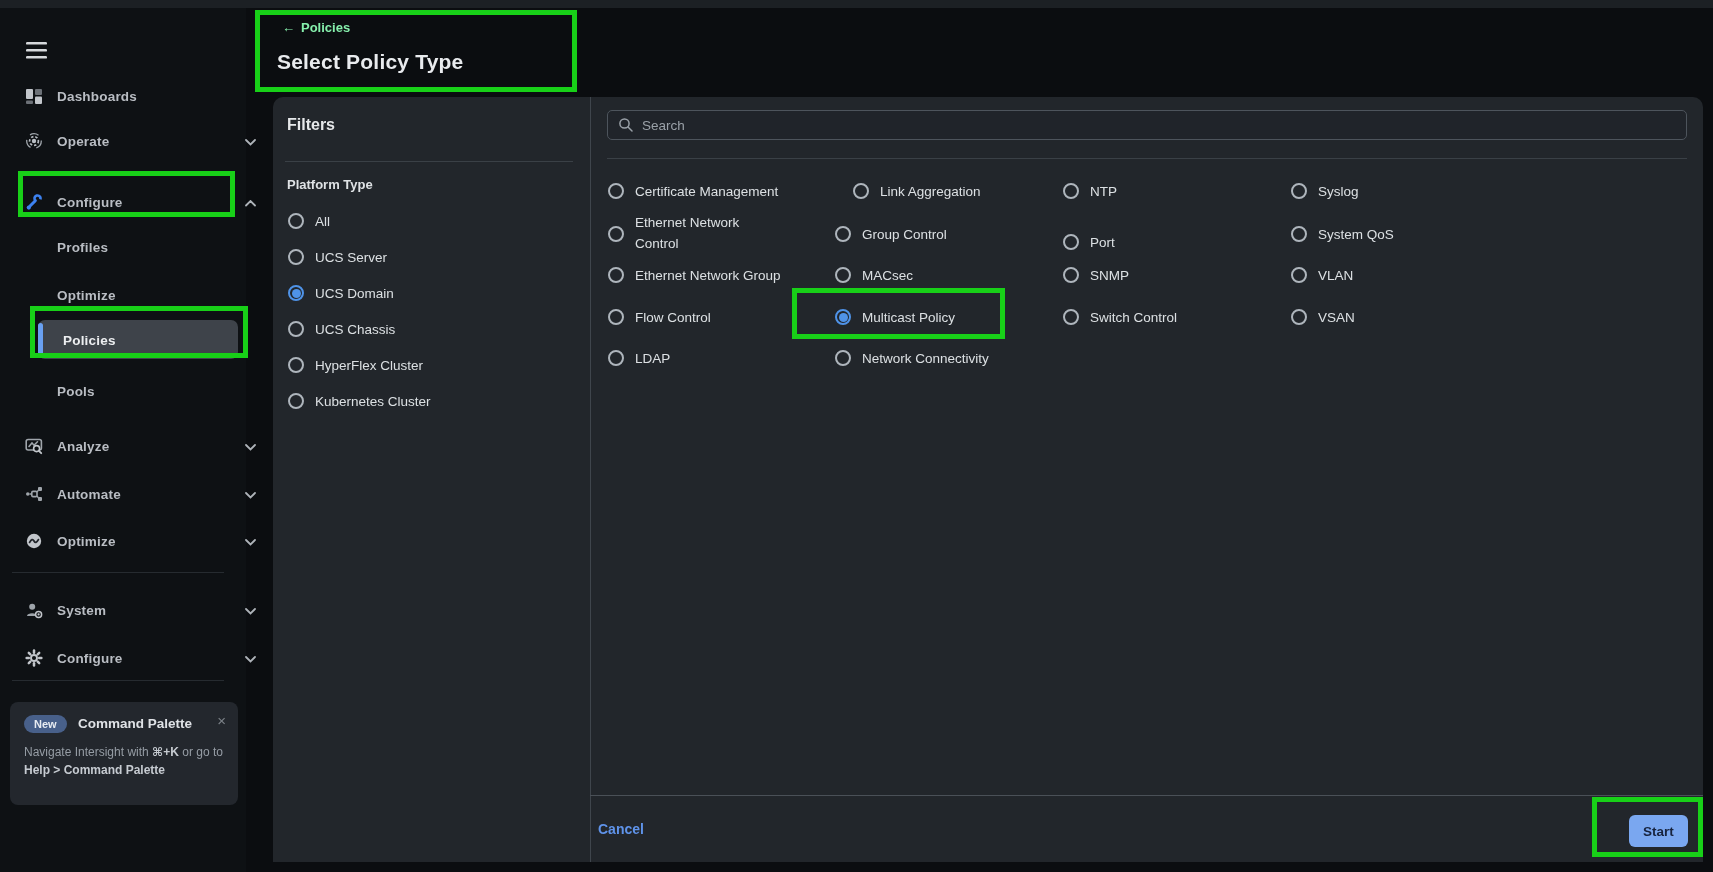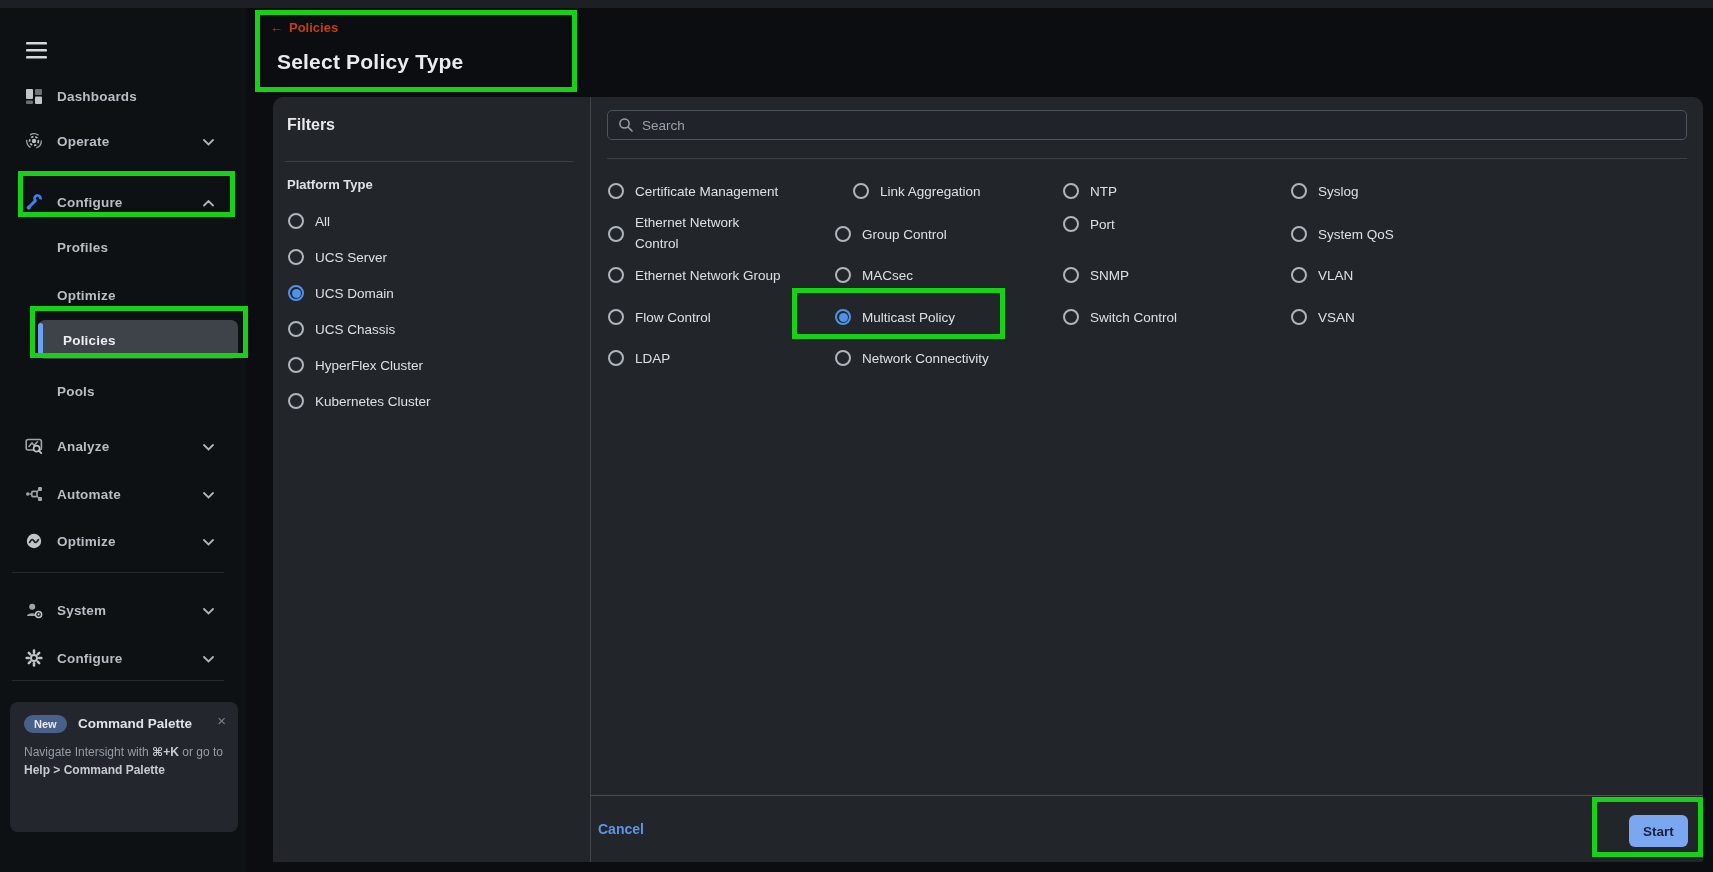--- a/index.html
+++ b/index.html
@@ -5,42 +5,42 @@
   html,body{margin:0;padding:0;background:#060708;}
   #app{position:relative;width:1713px;height:872px;overflow:hidden;background:#0b0d10;
        font-family:"Liberation Sans","DejaVu Sans",sans-serif;-webkit-font-smoothing:antialiased;}
   .abs{position:absolute;}
 
   
   #topstrip{left:0;top:0;width:1713px;height:8px;background:#1c2024;}
 
   
   #sidebar{left:0;top:8px;width:246px;height:864px;background:#0e1114;}
-  .nav-row{position:absolute;left:0;width:246px;height:30px;cursor:pointer;}
+  .nav-row{position:absolute;left:0;width:246px;height:30px;cursor:pointer;padding-left:42px;}
   .nav-icon{position:absolute;left:24px;top:50%;transform:translateY(-50%);width:20px;height:20px;display:flex;align-items:center;justify-content:center;}
   .nav-label{position:absolute;left:57px;top:50%;transform:translateY(-50%);font-size:13.5px;font-weight:700;color:#b9bdc3;letter-spacing:.2px;}
   .nav-chevron{position:absolute;right:32px;top:50%;transform:translateY(-50%);}
   .side-divider{position:absolute;left:12px;width:212px;height:1px;background:#262b30;}
   #hamburger{position:absolute;left:26px;top:34px;width:21px;height:17px;cursor:pointer;}
 
   
   #policies-pill{position:absolute;left:38px;top:312px;width:200px;height:39px;background:#3e434a;border-radius:7px;cursor:pointer;}
   #policies-pill .bar{position:absolute;left:0;top:3px;bottom:3px;width:5px;border-radius:3px;background:#69a0f1;}
   #policies-pill .nav-label{left:25px;color:#eceef0;}
 
   
-  #cmd-card{position:absolute;left:10px;top:694px;width:228px;height:130px;background:#23272d;border-radius:8px;box-sizing:border-box;padding:12px 14px;}
+  #cmd-card{position:absolute;left:10px;top:694px;width:228px;height:103px;background:#23272d;border-radius:8px;box-sizing:border-box;padding:12px 14px;}
   #cmd-card .badge{display:inline-block;background:#48608a;color:#e8ecf2;font-size:11px;font-weight:700;border-radius:10px;padding:3px 10px;vertical-align:middle;}
   #cmd-card .cmd-title{display:inline-block;margin-left:7px;font-size:13.5px;font-weight:700;color:#dfe2e6;vertical-align:middle;}
   #cmd-card .close{position:absolute;right:12px;top:10px;color:#7c8288;font-size:15px;cursor:pointer;}
   #cmd-card .cmd-body{margin-top:10px;font-size:12px;color:#969da5;line-height:1.55;}
   #cmd-card .cmd-body b{color:#c6cbd1;font-weight:700;}
 
   
-  #breadcrumb{left:270px;top:20px;font-size:13px;font-weight:700;color:#c2410c;cursor:pointer;}
+  #breadcrumb{left:282px;top:20px;font-size:13px;font-weight:700;color:#86efac;cursor:pointer;}
   #breadcrumb .arr{margin-right:6px;font-weight:400;}
   #page-title{left:269px;top:42px;font-size:21px;font-weight:700;color:#e9ebee;letter-spacing:.2px;}
 
   
   #panel{left:273px;top:97px;width:1430px;height:765px;background:#22262b;border-radius:10px 10px 0 0;}
   #filters-title{left:14px;top:19px;font-size:16px;font-weight:700;color:#e6e8ea;}
   #filters-divider{left:12px;top:64px;width:288px;height:1px;background:#3a4046;}
   #platform-label{left:14px;top:80px;font-size:13px;font-weight:700;color:#dfe2e5;}
   #v-divider{left:317px;top:0;width:1px;height:765px;background:#3f454c;}
 
@@ -337,21 +337,21 @@
     </div>
     <div class="opt" style="left:562px;top:251px">
       <span class="radio"></span>
       <span class="opt-label">Network Connectivity</span>
     </div>
 
     <div class="opt" style="left:790px;top:84px">
       <span class="radio"></span>
       <span class="opt-label">NTP</span>
     </div>
-    <div class="opt" style="left:790px;top:117px">
+    <div class="opt" style="left:790px;top:135px">
       <span class="radio"></span>
       <span class="opt-label">Port</span>
     </div>
     <div class="opt" style="left:790px;top:168px">
       <span class="radio"></span>
       <span class="opt-label">SNMP</span>
     </div>
     <div class="opt" style="left:790px;top:210px">
       <span class="radio"></span>
       <span class="opt-label">Switch Control</span>

